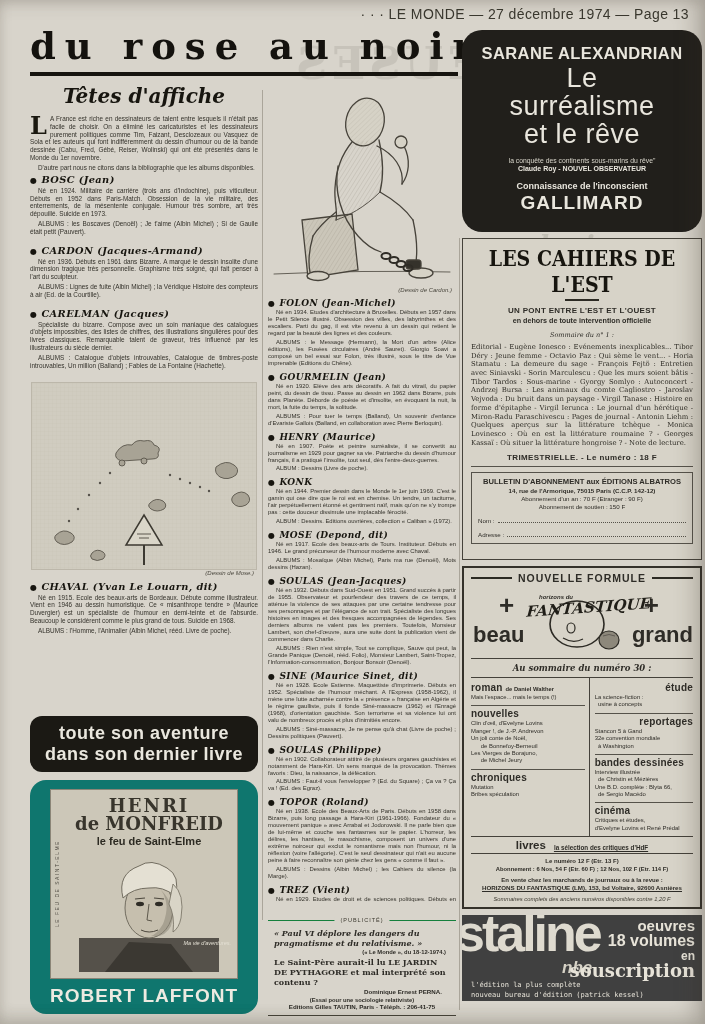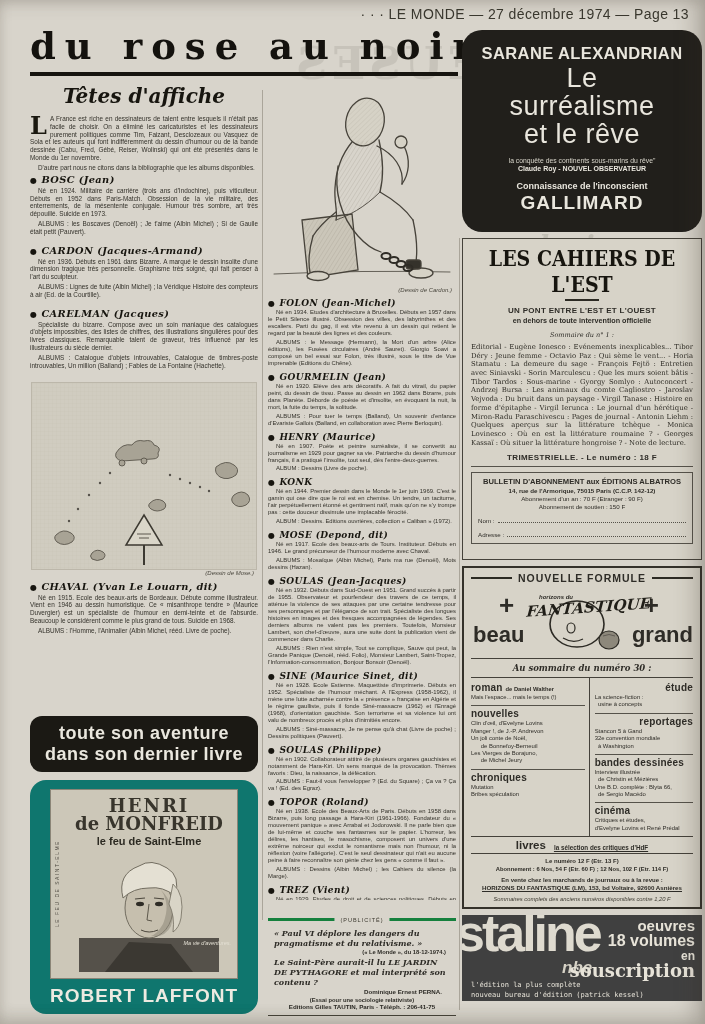--- a/index.html
+++ b/index.html
@@ -56,27 +56,27 @@
   .cover-author{font-family:"DejaVu Serif",serif;font-weight:bold;text-align:center;color:#38352c;line-height:1.0;}
   .cover-author.l1{font-size:18px;letter-spacing:2px;}
   .cover-author.l2{font-size:18px;}
   .cover-title{font-weight:bold;font-size:11px;text-align:center;color:#2c2a22;margin:2px 0 3px;}
   .cover-main{position:relative;}
   .cover-note{position:absolute;right:0px;bottom:26px;font-size:5.5px;font-style:italic;color:#e4e0d4;}
   .book-pub{margin-top:7px;text-align:center;color:#edeae1;font-weight:bold;font-size:19px;letter-spacing:1px;}
 
   
   .middle-flow{flex:1 1 auto;overflow:hidden;}
-  .pub-box{flex:0 0 auto;position:relative;border-top:3px solid #15803d;border-bottom:1px solid #46433a;
+  .pub-box{flex:0 0 auto;position:relative;border-top:1px solid #15803d;border-bottom:1px solid #46433a;
         padding:6px 6px 5px;margin-top:18px;}
   .pub-label{position:absolute;top:-4px;left:50%;transform:translateX(-50%);background:#d8d4cb;
         padding:0 6px;font-size:5.5px;letter-spacing:1px;color:#3c392f;}
   .pub-quote{margin:1px 0 1px;font-family:"DejaVu Serif",serif;font-style:italic;font-weight:bold;font-size:8px;line-height:1.25;}
   .pub-source{margin:0 4px 2px;text-align:right;font-size:5.8px;font-weight:bold;}
-  .pub-body{margin:0 0 1px;font-family:"DejaVu Serif",serif;font-style:italic;font-weight:bold;font-size:8px;line-height:1.25;}
+  .pub-body{margin:0 0 1px;font-family:"DejaVu Serif",serif;font-weight:bold;font-size:8px;line-height:1.25;}
   .pub-author{margin:0 8px 2px;text-align:right;font-size:6.2px;font-weight:bold;}
   .pub-note{margin:0;text-align:center;font-size:5.8px;font-weight:bold;}
   .pub-publisher{margin:0;text-align:center;font-size:6.2px;font-weight:bold;}
 
   
   .ad{margin-bottom:6px;}
   .ad-gallimard{background:#211f1b;color:#e9e6dd;border-radius:20px;height:202px;padding:10px 8px 0;
         text-align:center;box-sizing:border-box;}
   .g-author{font-weight:bold;font-size:16.5px;letter-spacing:.4px;margin-top:4px;text-align:center;}
   .g-title{font-size:27px;line-height:1.03;margin-top:2px;font-weight:normal;letter-spacing:.5px;}

